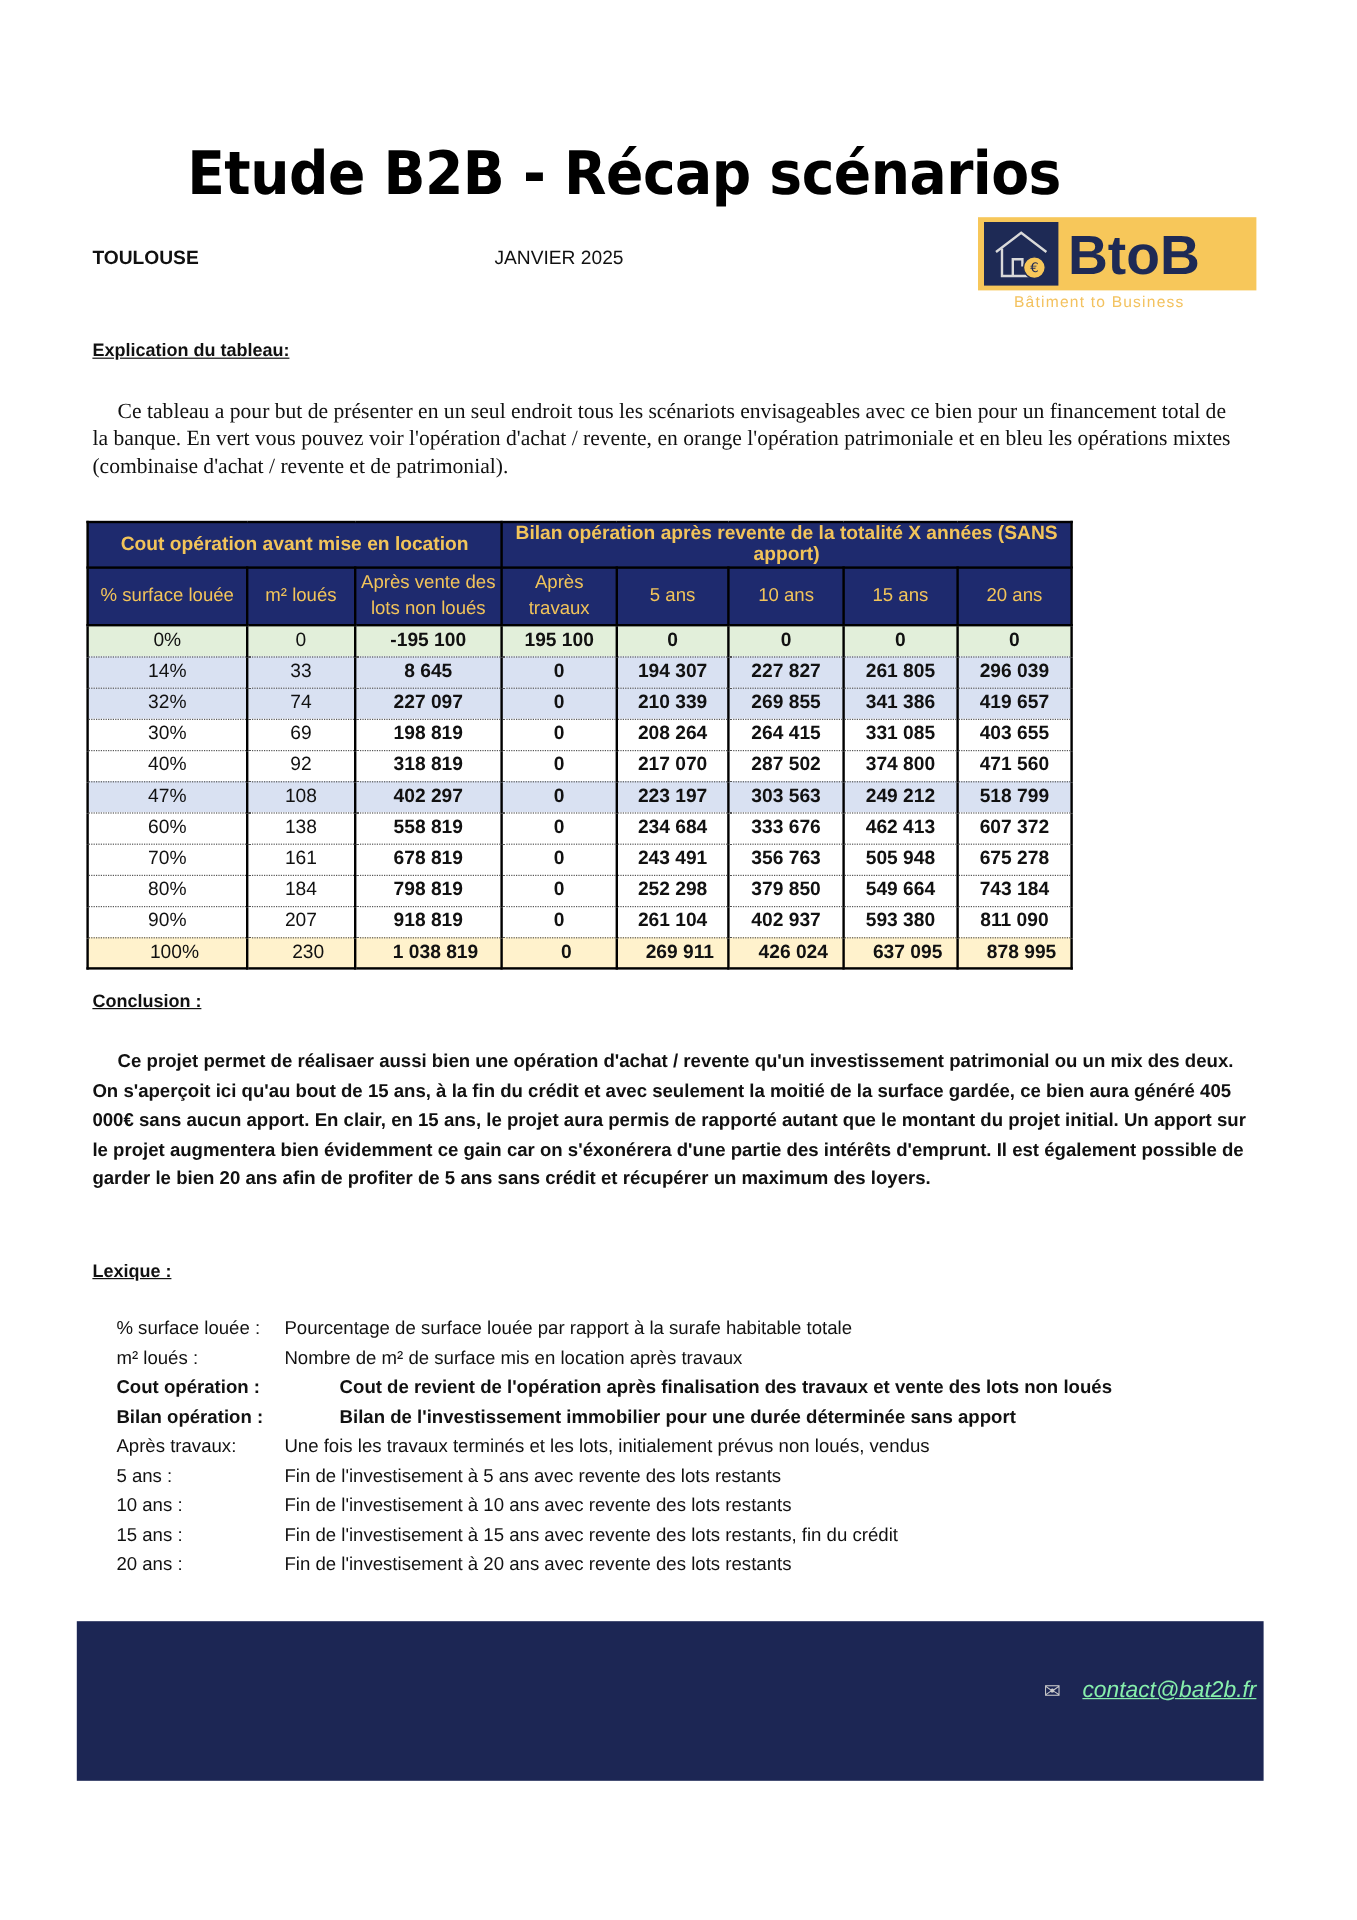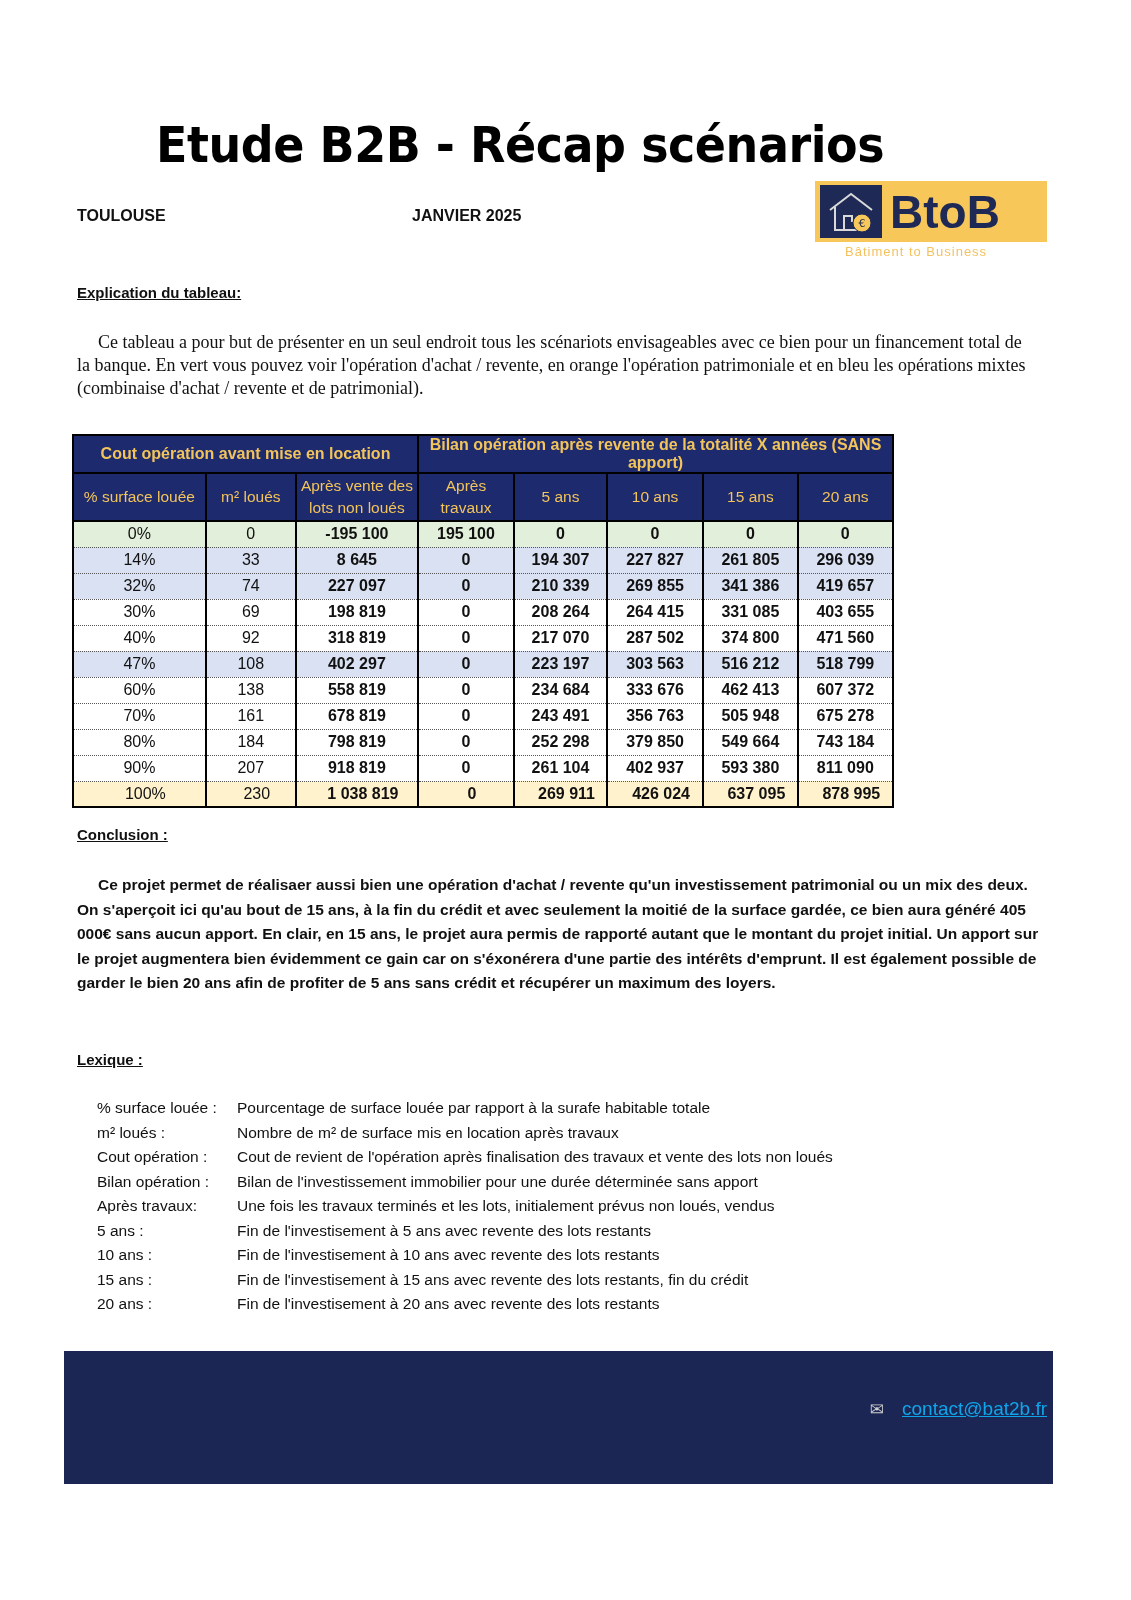--- a/index.html
+++ b/index.html
@@ -1,50 +1,50 @@
 <!DOCTYPE html>
 <html><head>
 <meta charset="utf-8">
 <style>
   * { box-sizing: border-box; margin: 0; padding: 0; }
   body { width: 1131px; height: 1600px; background: #ffffff; font-family: "Liberation Sans", sans-serif; color: #111; position: relative; overflow: hidden; }
   .abs { position: absolute; }
   #title { left: 156px; top: 116px; font-size: 50px; font-weight: bold; letter-spacing: -0.5px; color: #000; font-family: "DejaVu Sans", sans-serif; transform: scaleX(0.92); transform-origin: left; }
   #city { left: 77px; top: 207px; font-size: 16px; font-weight: bold; }
-  #date { left: 412px; top: 207px; font-size: 16px; font-weight: bold; }
+  #date { left: 412px; top: 207px; font-size: 16px; font-weight: normal; }
   #logo { left: 815px; top: 181px; width: 232px; height: 61px; background: #f7c75a; display: flex; align-items: center; }
   #logo .mark { width: 62px; height: 53px; margin-left: 5px; background: #1e2a55; display: flex; align-items: center; justify-content: center; }
   #logo .brand { color: #1e2a55; font-size: 46px; font-weight: bold; margin-left: 8px; letter-spacing: 0px; }
   #logo-tag { left: 845px; top: 244px; font-size: 13px; color: #f3c25f; letter-spacing: 1px; }
   .section-h { font-size: 15px; font-weight: bold; text-decoration: underline; }
   #expl-h { left: 77px; top: 284px; }
   #expl-p { left: 77px; top: 331px; width: 960px; font-size: 18px; line-height: 23px; text-indent: 21px; font-family: Liberation Serif, serif; }
   #concl-h { left: 77px; top: 826px; }
   #concl-p { left: 77px; top: 873px; width: 975px; font-size: 15.5px; line-height: 24.5px; font-weight: bold; text-indent: 21px; }
   #lex-h { left: 77px; top: 1051px; }
   #lexique { left: 97px; top: 1096px; font-size: 15.5px; }
   .lex-row { display: flex; height: 24.5px; align-items: center; }
   .lex-row .term { width: 140px; white-space: nowrap; }
-  .lex-row.bold { font-weight: normal; }
+  .lex-row.bold { font-weight: bold; gap: 46px; }
   table#recap { left: 72px; top: 434px; border-collapse: collapse; width: 822px; font-size: 16px; }
   #recap td, #recap th { text-align: center; border-left: 2px solid #000; border-right: 2px solid #000; }
   #recap tr.group th { background: #1e2a6e; color: #f2c45a; font-weight: bold; height: 24px; font-size: 16px; border: 2px solid #000; }
   #recap tr.cols th { background: #1e2a6e; color: #f2c45a; font-weight: normal; height: 48px; font-size: 15.5px; line-height: 22px; border: 2px solid #000; }
   #recap tbody td { height: 26px; border-bottom: 1px dotted #555; }
   #recap tbody td.b { font-weight: bold; }
   #recap tbody tr:last-child td { border-bottom: 2px solid #000; padding-left: 12px; }
   tr.green td { background: #e2efda; }
   tr.blue td { background: #d9e1f2; }
   tr.white td { background: #ffffff; }
   tr.orange td { background: #fff2cc; }
   #contact { left: 64px; top: 1351px; width: 989px; height: 133px; background: #1c2654; }
   #contact-title { left: 22px; top: 26px; font-family: "DejaVu Serif", serif; font-size: 62px; color: #ffffff; }
   #contact-mail { right: 6px; top: 47px; display: flex; align-items: center; color: #ffffff; font-size: 19px; }
   #contact-mail .icon { margin-right: 18px; font-size: 17px; color: #ccc; }
-  #contact-mail a { color: #0ea5e9; text-decoration: underline; }
+  #contact-mail a { color: #86efac; text-decoration: underline; font-style: italic; }
 </style>
 </head>
 <body>
 
 <div id="title" class="abs">Etude B2B - Récap scénarios</div>
 <div id="city" class="abs">TOULOUSE</div>
 <div id="date" class="abs">JANVIER 2025</div>
 
 <div id="logo" class="abs">
   <div class="mark">
@@ -131,21 +131,21 @@
         <td class="b">374 800</td>
         <td class="b">471 560</td>
       </tr>
       <tr class="blue">
         <td>47%</td>
         <td>108</td>
         <td class="b">402 297</td>
         <td class="b">0</td>
         <td class="b">223 197</td>
         <td class="b">303 563</td>
-        <td class="b">516 212</td>
+        <td class="b">249 212</td>
         <td class="b">518 799</td>
       </tr>
       <tr class="white">
         <td>60%</td>
         <td>138</td>
         <td class="b">558 819</td>
         <td class="b">0</td>
         <td class="b">234 684</td>
         <td class="b">333 676</td>
         <td class="b">462 413</td>

